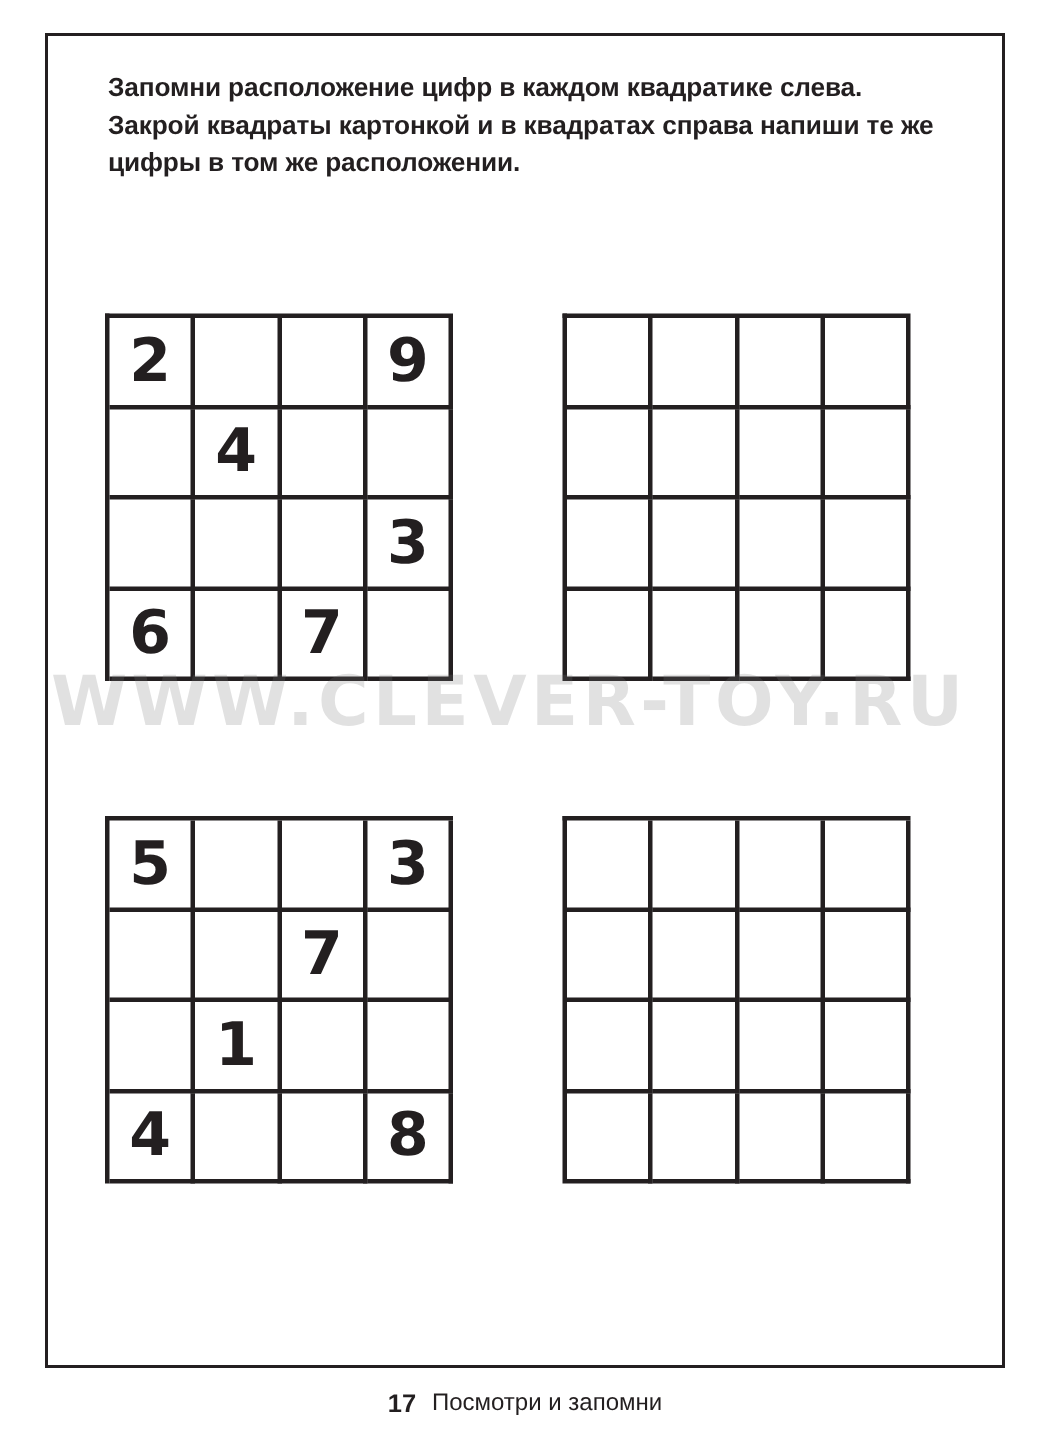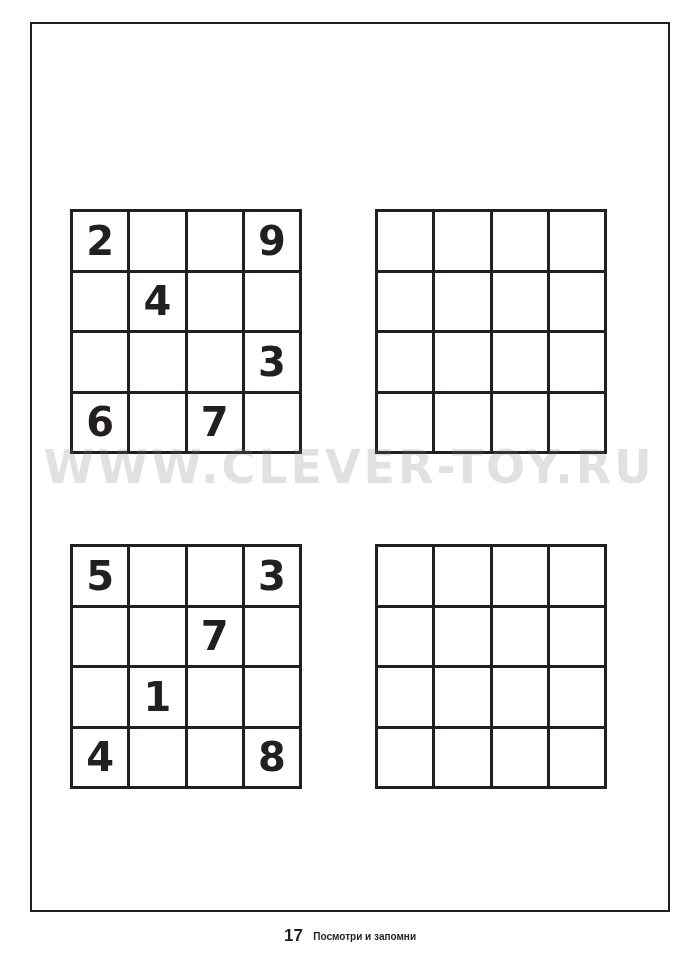--- a/index.html
+++ b/index.html
@@ -69,21 +69,20 @@
   #grid-1 { left: 38px;  top: 185px; width: 232px; height: 245px; }
   #grid-2 { left: 343px; top: 185px; width: 232px; height: 245px; }
   #grid-3 { left: 38px;  top: 520px; width: 232px; height: 245px; }
   #grid-4 { left: 343px; top: 520px; width: 232px; height: 245px; }
 
   .watermark {
     position: absolute;
     left: 34px;
     top: 440px;
     width: 630px;
-    text-align: center;
     font-size: 46px;
     font-weight: bold;
     letter-spacing: 3px;
     color: rgba(120,120,120,0.22);
     font-family: "DejaVu Sans", sans-serif;
     pointer-events: none;
     white-space: nowrap;
   }
   .footer {
     position: absolute;
@@ -92,31 +91,31 @@
     width: 100%;
     text-align: center;
     color: #231f20;
   }
   .footer .pagenum {
     font-size: 17px;
     font-weight: bold;
     vertical-align: middle;
   }
   .footer .caption {
-    font-size: 10px;
+    font-size: 16px;
     margin-left: 6px;
     vertical-align: middle;
-    font-weight: bold;
   }
 </style>
 </head>
 <body>
 
 <div class="page-frame">
 
+  <div class="instructions">Запомни расположение цифр в каждом квадратике слева. Закрой квадраты картонкой и в квадратах справа напиши те же цифры в том же расположении.</div>
 
   <div class="grids-area">
 
     <div class="grid" id="grid-1">
       <div class="cell">2</div>
       <div class="cell"></div>
       <div class="cell"></div>
       <div class="cell">9</div>
       <div class="cell"></div>
       <div class="cell">4</div>

